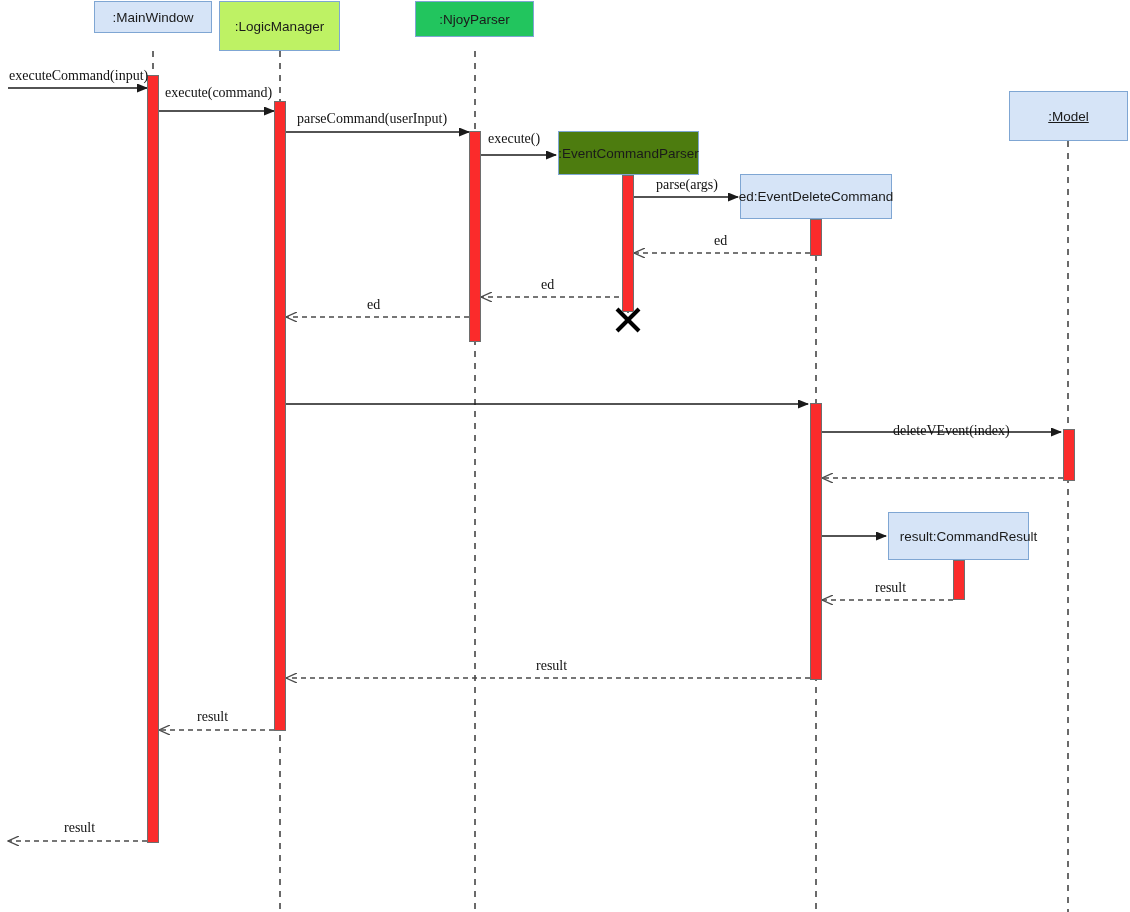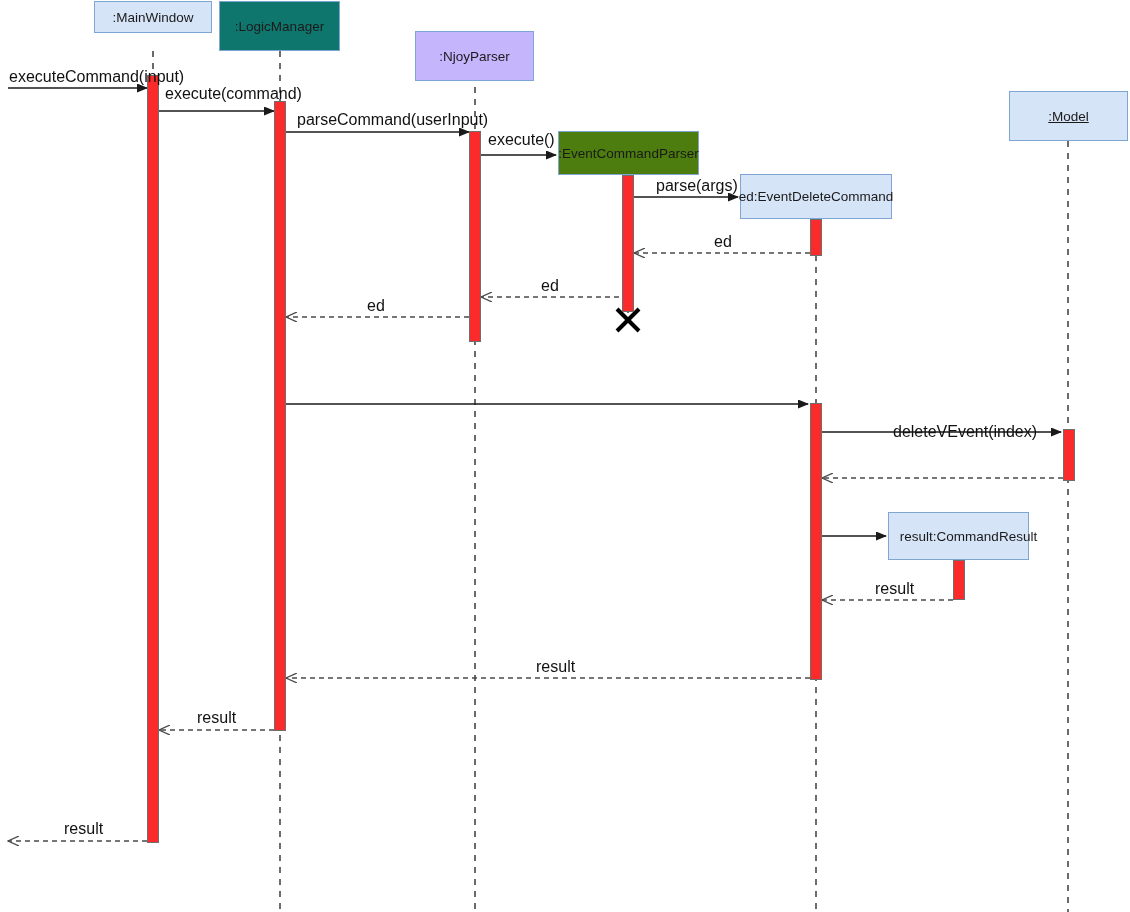--- a/index.html
+++ b/index.html
@@ -28,24 +28,25 @@
     white-space: nowrap;
   }
   .activation {
     position: absolute;
     background: #fb2b2b;
     border: 1px solid #6e6e6e;
     box-sizing: border-box;
   }
   .msg-label {
     position: absolute;
-    font-size: 16px;
+    font-size: 14px;
     color: #111111;
     white-space: nowrap;
     line-height: 1;
+    font-family: Liberation Serif, serif;
   }
   svg.overlay {
     position: absolute;
     left: 0;
     top: 0;
     width: 1130px;
     height: 912px;
     pointer-events: none;
   }
 </style>
@@ -96,22 +97,22 @@
     <g id="svg-destruction">
         <g>
           <line x1="617" y1="309" x2="639" y2="331" stroke="#000000" stroke-width="4" stroke-linecap="butt"></line>
           <line x1="639" y1="309" x2="617" y2="331" stroke="#000000" stroke-width="4" stroke-linecap="butt"></line>
         </g>
       </g>
   </svg>
 
   <div id="participants-layer">
       <div class="lifeline-box" style="left: 94px; top: 1px; width: 118px; height: 32px; background: rgb(214, 228, 247); border-color: rgb(127, 166, 211);">:MainWindow</div>
-      <div class="lifeline-box" style="left: 219px; top: 1px; width: 121px; height: 50px; background: #0f766e; border-color: rgb(127, 166, 211);">:LogicManager</div>
-      <div class="lifeline-box" style="left: 415px; top: 1px; width: 119px; height: 50px; background: #c4b5fd; border-color: rgb(127, 166, 211); margin-top: 30px;">:NjoyParser</div>
+      <div class="lifeline-box" style="left: 219px; top: 1px; width: 121px; height: 50px; background: #bef264; border-color: rgb(127, 166, 211);">:LogicManager</div>
+      <div class="lifeline-box" style="left: 415px; top: 1px; width: 119px; height: 36px; background: #22c55e; border-color: rgb(127, 166, 211);">:NjoyParser</div>
       <div class="lifeline-box" style="left: 558px; top: 131px; width: 141px; height: 44px; background: #4d7c0f; border-color: rgb(127, 166, 211);">:EventCommandParser</div>
       <div class="lifeline-box" style="left: 740px; top: 174px; width: 152px; height: 45px; background: rgb(214, 228, 247); border-color: rgb(127, 166, 211);">ed:EventDeleteCommand</div>
       <div class="lifeline-box" style="left: 1009px; top: 91px; width: 119px; height: 50px; background: rgb(214, 228, 247); border-color: rgb(127, 166, 211); text-decoration: underline;">:Model</div>
       <div class="lifeline-box" style="left: 888px; top: 512px; width: 141px; height: 48px; background: rgb(214, 228, 247); border-color: rgb(127, 166, 211); padding-left: 20px;">result:CommandResult</div>
     </div>
 
   <div id="activations-layer">
       <div class="activation" style="left: 147px; top: 75px; width: 12px; height: 768px; background: rgb(251, 43, 43); border-color: rgb(110, 110, 110);"></div>
       <div class="activation" style="left: 274px; top: 101px; width: 12px; height: 630px; background: rgb(251, 43, 43); border-color: rgb(110, 110, 110);"></div>
       <div class="activation" style="left: 469px; top: 131px; width: 12px; height: 211px; background: rgb(251, 43, 43); border-color: rgb(110, 110, 110);"></div>

